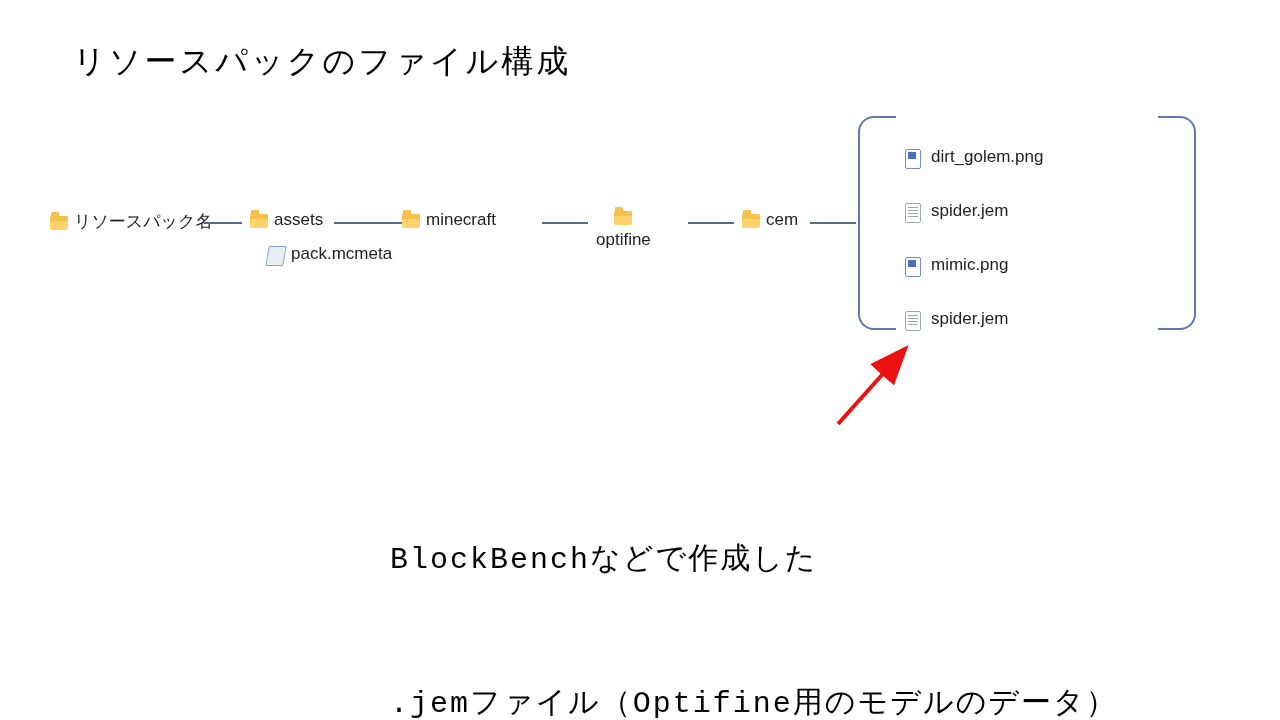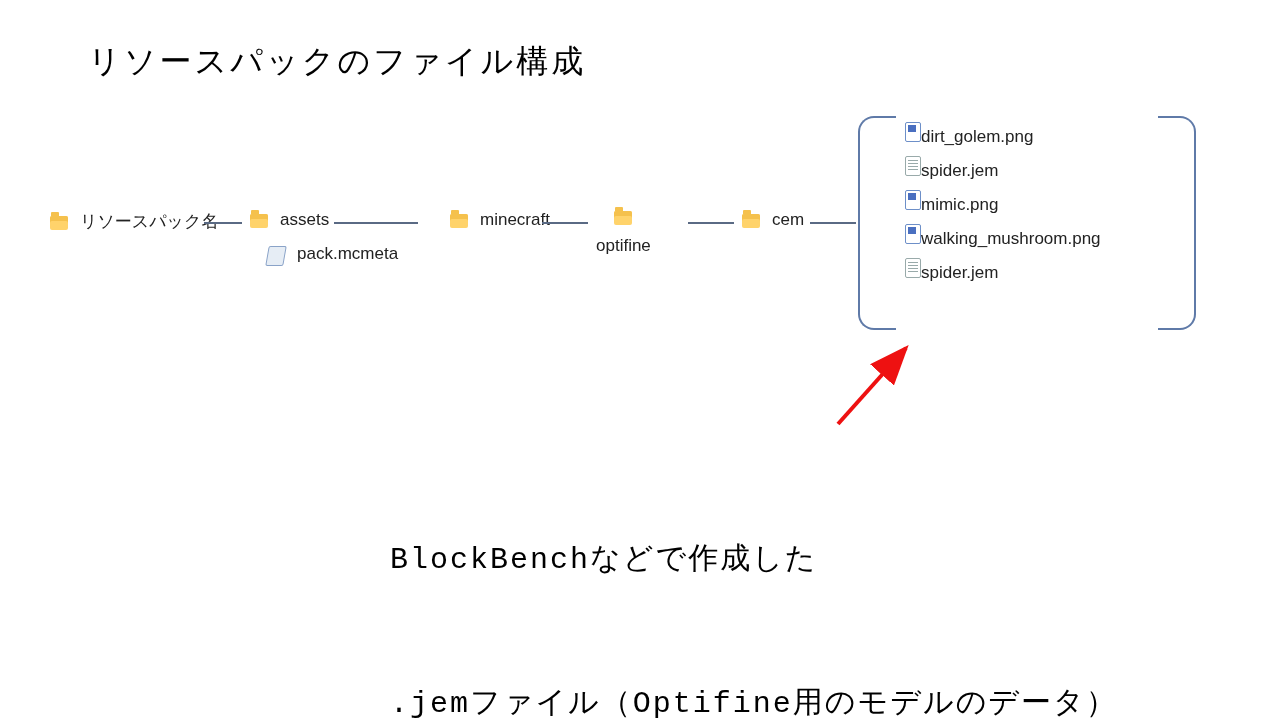--- a/index.html
+++ b/index.html
@@ -9,21 +9,21 @@
     height: 720px;
     background: #fff;
     font-family: "MS Gothic", "Osaka-Mono", "Courier New", monospace;
     color: #000;
     position: relative;
     overflow: hidden;
   }
   .title {
     position: absolute;
     top: 40px;
-    left: 88px;
+    left: 73px;
     font-size: 32px;
     letter-spacing: 3px;
     font-weight: normal;
   }
   
   .folder-icon {
     display: inline-block;
     width: 18px;
     height: 14px;
     background: #ffd36b;
@@ -86,21 +86,21 @@
     border-radius: 2px 2px 2px 2px;
     transform: skewX(-10deg);
     position: relative;
     top: 2px;
   }
   
   .crumb {
     position: absolute;
     display: flex;
     align-items: center;
-    gap: 12px;
+    gap: 6px;
     font-family: "Segoe UI", "Meiryo", sans-serif;
     font-size: 17px;
     color: #222;
   }
   .hline {
     position: absolute;
     height: 0;
     border-top: 2px solid #5a6a84;
   }
   
@@ -108,21 +108,23 @@
     position: absolute;
     top: 120px;
     left: 905px;
     font-family: "Segoe UI", "Meiryo", sans-serif;
     font-size: 17px;
     line-height: 34px;
     color: #222;
   }
   .file-list .row {
     display: flex;
-    align-items: flex-start;
+    align-items: center;
+    gap: 10px;
+    margin-top: 20px;
   }
   
   .brace {
     position: absolute;
     width: 36px;
     height: 210px;
     border: 2px solid #5f7aa8;
     border-radius: 16px;
   }
   .brace.left  { left: 858px;  top: 116px; border-right: none; border-top-right-radius:0; border-bottom-right-radius:0;}
@@ -152,21 +154,21 @@
 <div class="crumb" style="top:210px; left:250px;">
   <span class="folder-icon"></span>
   <span>assets</span>
 </div>
 <div class="crumb" style="top:244px; left:250px;padding-left:17px;">
   <span class="meta-icon"></span>
   <span>pack.mcmeta</span>
 </div>
 <div class="hline" style="top:222px; left:334px; width:84px;"></div>
 
-<div class="crumb" style="top:210px; left:450px;justify-content:center;">
+<div class="crumb" style="top:210px; left:402px;justify-content:center;">
   <span class="folder-icon"></span>
   <span>minecraft</span>
 </div>
 <div class="hline" style="top:222px; left:542px; width:46px;"></div>
 
 <div class="crumb" style="top:210px; left:596px;flex-direction:column;">
   <span class="folder-icon"></span>
   <span>optifine</span>
 </div>
 <div class="hline" style="top:222px; left:688px; width:46px;"></div>
@@ -185,24 +187,20 @@
     <span class="img-icon"></span>
     <span>dirt_golem.png</span>
   </div>
   <div class="row">
     <span class="doc-icon"></span>
     <span>spider.jem</span>
   </div>
   <div class="row">
     <span class="img-icon"></span>
     <span>mimic.png</span>
-  </div>
-  <div class="row">
-    <span class="img-icon"></span>
-    <span>walking_mushroom.png</span>
   </div>
   <div class="row">
     <span class="doc-icon"></span>
     <span>spider.jem</span>
   </div>
 </div>
 
 <svg width="1280" height="720" style="position:absolute;top:0;left:0;pointer-events:none">
   <defs>
     <marker id="arrowhead" markerWidth="10" markerHeight="8" refX="9" refY="4" orient="auto">

